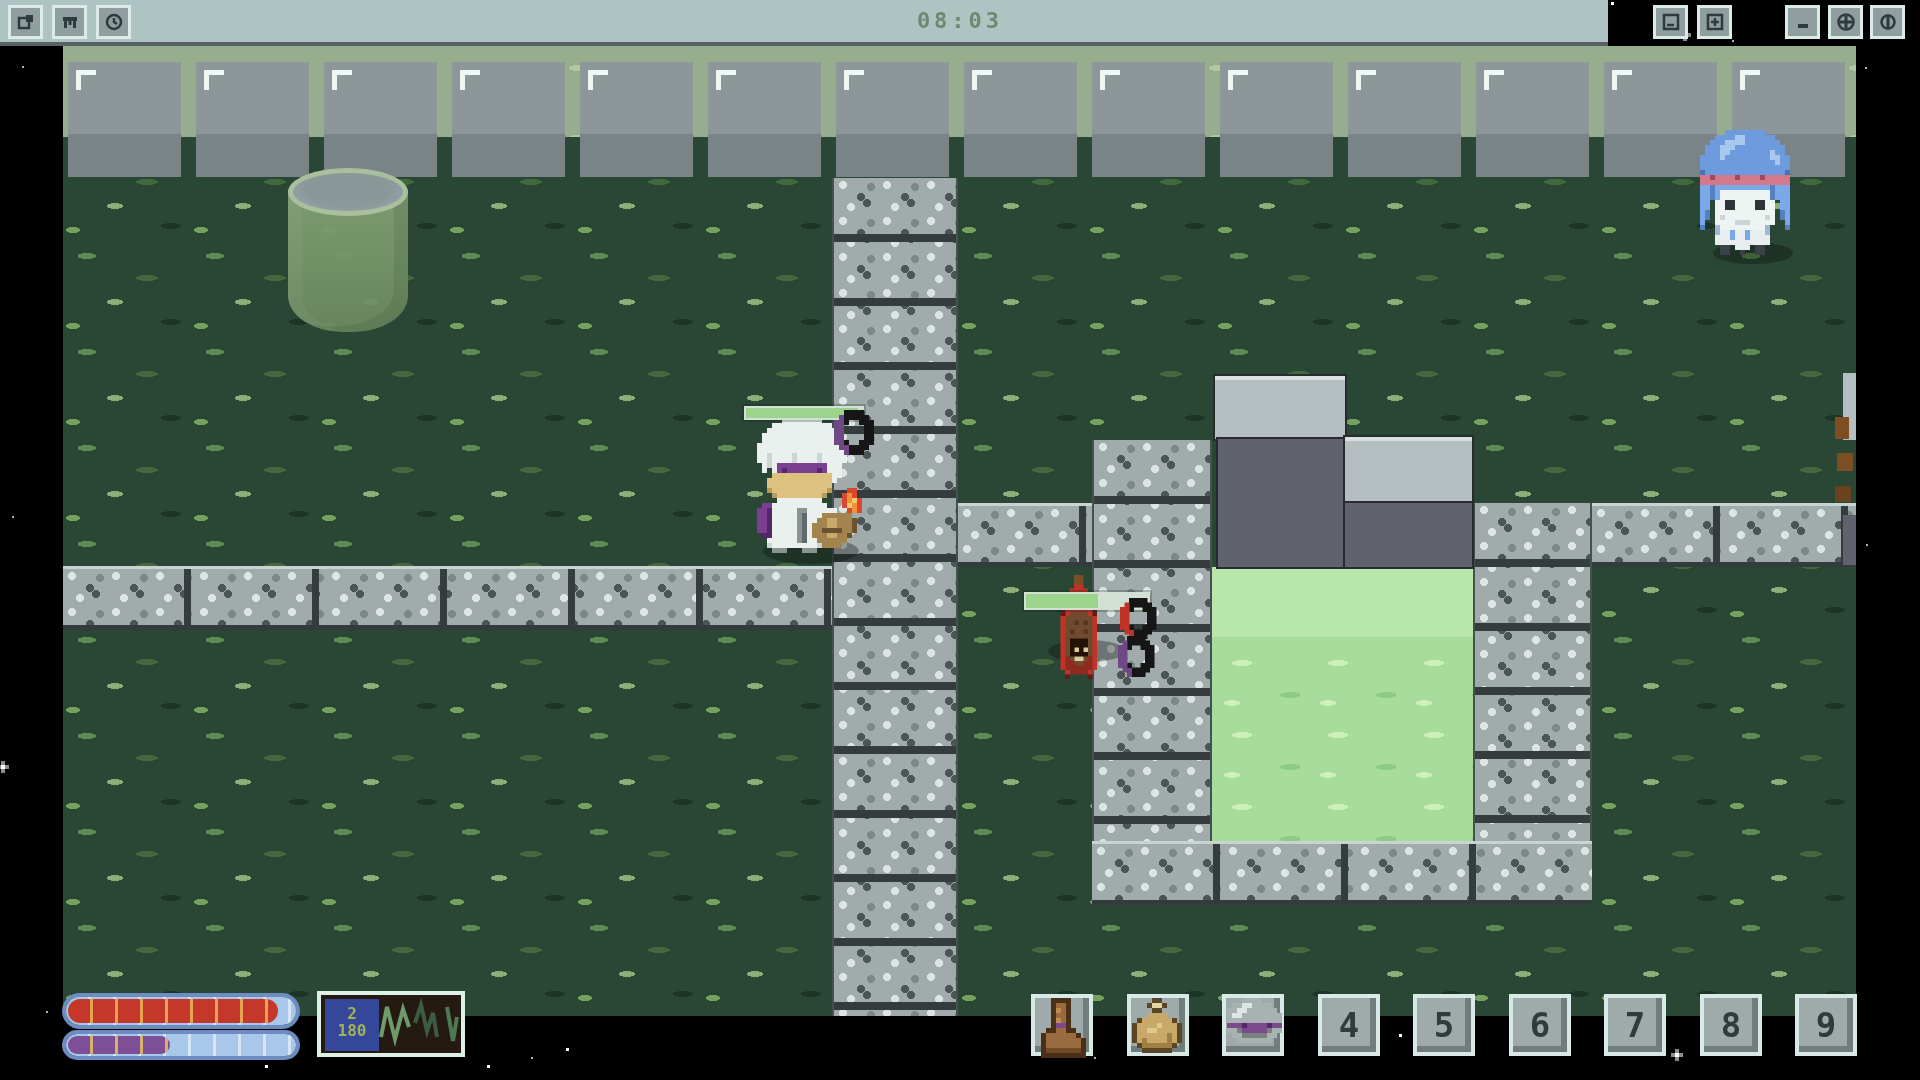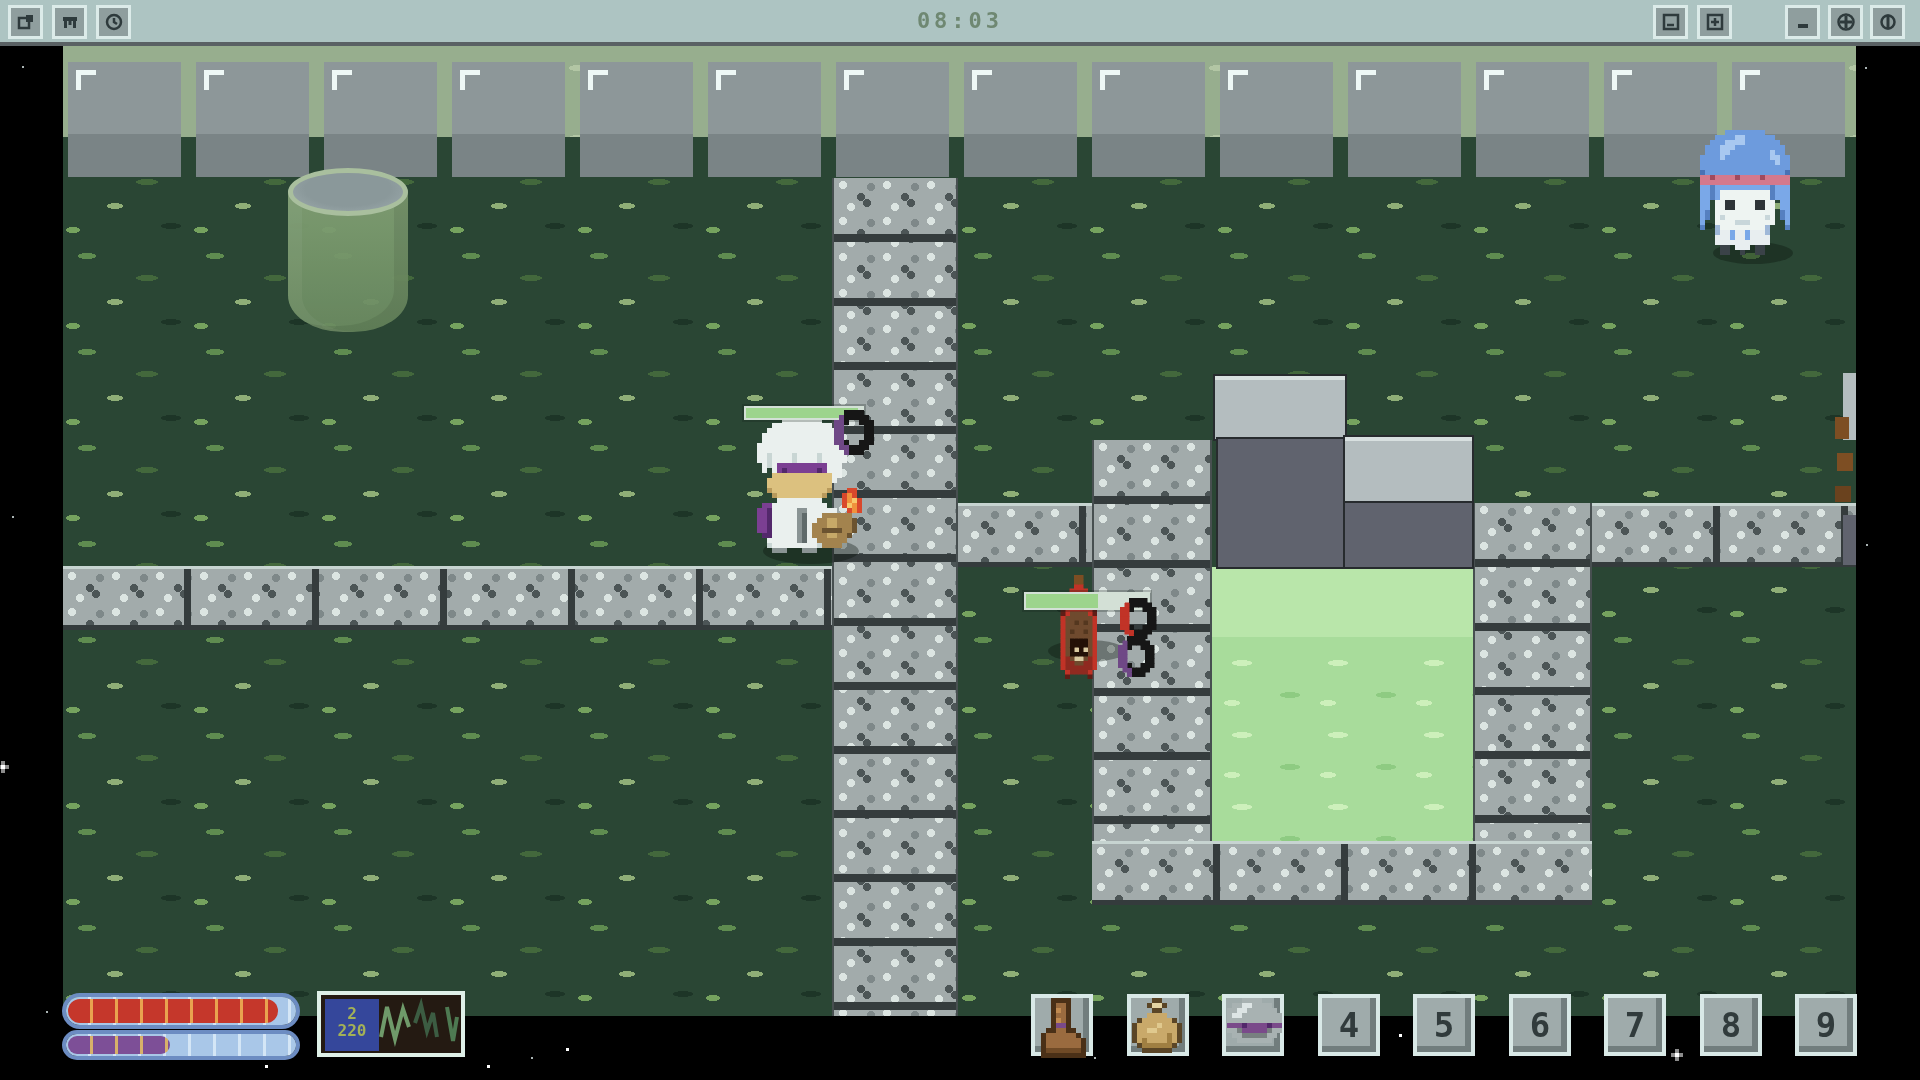--- a/index.html
+++ b/index.html
@@ -68,21 +68,21 @@
   .barrel{position:absolute;width:120px;height:164px;}
   .barrel-body{position:absolute;left:0;top:24px;width:120px;height:140px;opacity:.94;
     background:linear-gradient(180deg,#81a074,#6a8a60);
     border-radius:0 0 46% 46% / 0 0 26% 26%;
     box-shadow:inset -14px -6px 0 rgba(0,0,0,.08),inset 14px 0 0 rgba(255,255,255,.05);}
   .barrel-top{position:absolute;left:0;top:0;width:120px;height:48px;border-radius:50%;
     box-sizing:border-box;border:5px solid #a9bf9e;
     background:radial-gradient(ellipse at 50% 42%,#8a989a 55%,#9aa8aa 90%);}
 
   
-  #topbar{position:absolute;left:0;top:0;width:1920px;height:42px;background:#adc4c2;
+  #topbar{position:absolute;left:0;top:0;width:1608px;height:42px;background:#adc4c2;
     border-bottom:4px solid #5a6164;z-index:5;}
   .tbtn{position:absolute;top:5px;width:35px;height:34px;background:#8f9e9e;
     border:3px solid #dcebe9;box-sizing:border-box;display:flex;align-items:center;
     justify-content:center;padding:0;}
   .clock{position:absolute;left:860px;top:8px;width:200px;text-align:center;
     font-size:22px;font-weight:700;letter-spacing:4px;color:#6f8872;}
 
   
   #hud{position:absolute;inset:0;z-index:4;pointer-events:none;}
   #hud [data-interactable="true"]{pointer-events:auto;}
@@ -466,21 +466,21 @@
       <div class="bar-fill hp-fill" id="hp-fill" data-interactable="false" style="width: calc(93% - 4px);"></div>
     </div>
     <div class="bar" style="left:62px;top:1030px;width:238px;height:30px;" data-interactable="false">
       <div class="bar-track" data-interactable="false"></div>
       <div class="bar-fill mp-fill" id="mp-fill" data-interactable="false" style="width: calc(46% - 4px);"></div>
     </div>
 
     <div class="stats" data-interactable="false">
       <div class="stats-box" data-interactable="false">
         <div data-interactable="false">2</div>
-        <div data-interactable="false">220</div>
+        <div data-interactable="false">180</div>
       </div>
       <div class="stats-graph" data-interactable="false">
         <svg width="84" height="56" viewBox="0 0 84 56">
           <polyline points="6,40 12,10 20,42 28,12 34,30" fill="none" stroke="#6f9a6a" stroke-width="4"></polyline>
           <polyline points="40,26 46,8 52,34 58,16 62,40" fill="none" stroke="#3c5c42" stroke-width="4"></polyline>
           <polyline points="72,10 78,44 82,20" fill="none" stroke="#4e7a52" stroke-width="4"></polyline>
         </svg>
       </div>
     </div>
 

